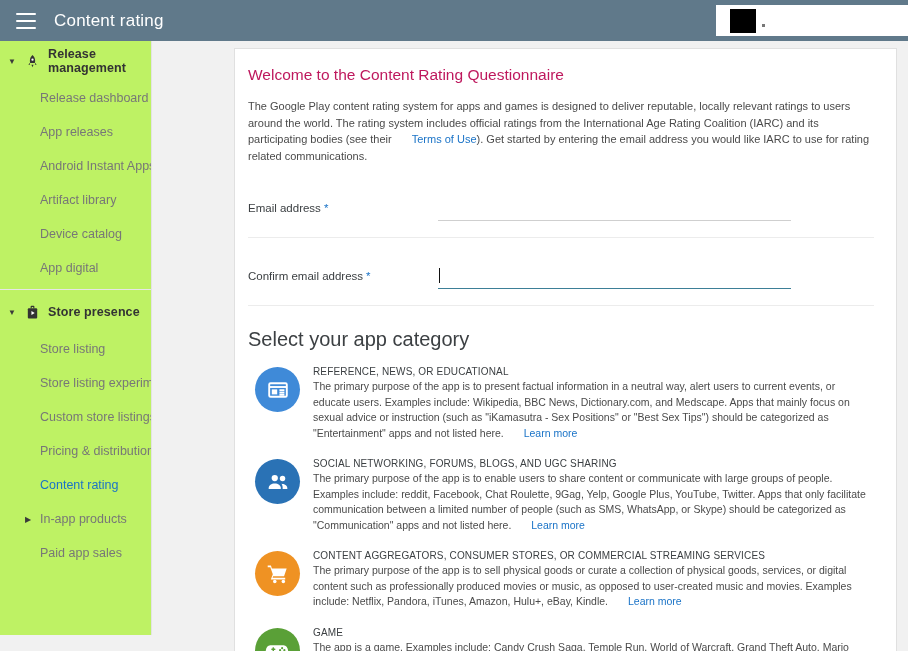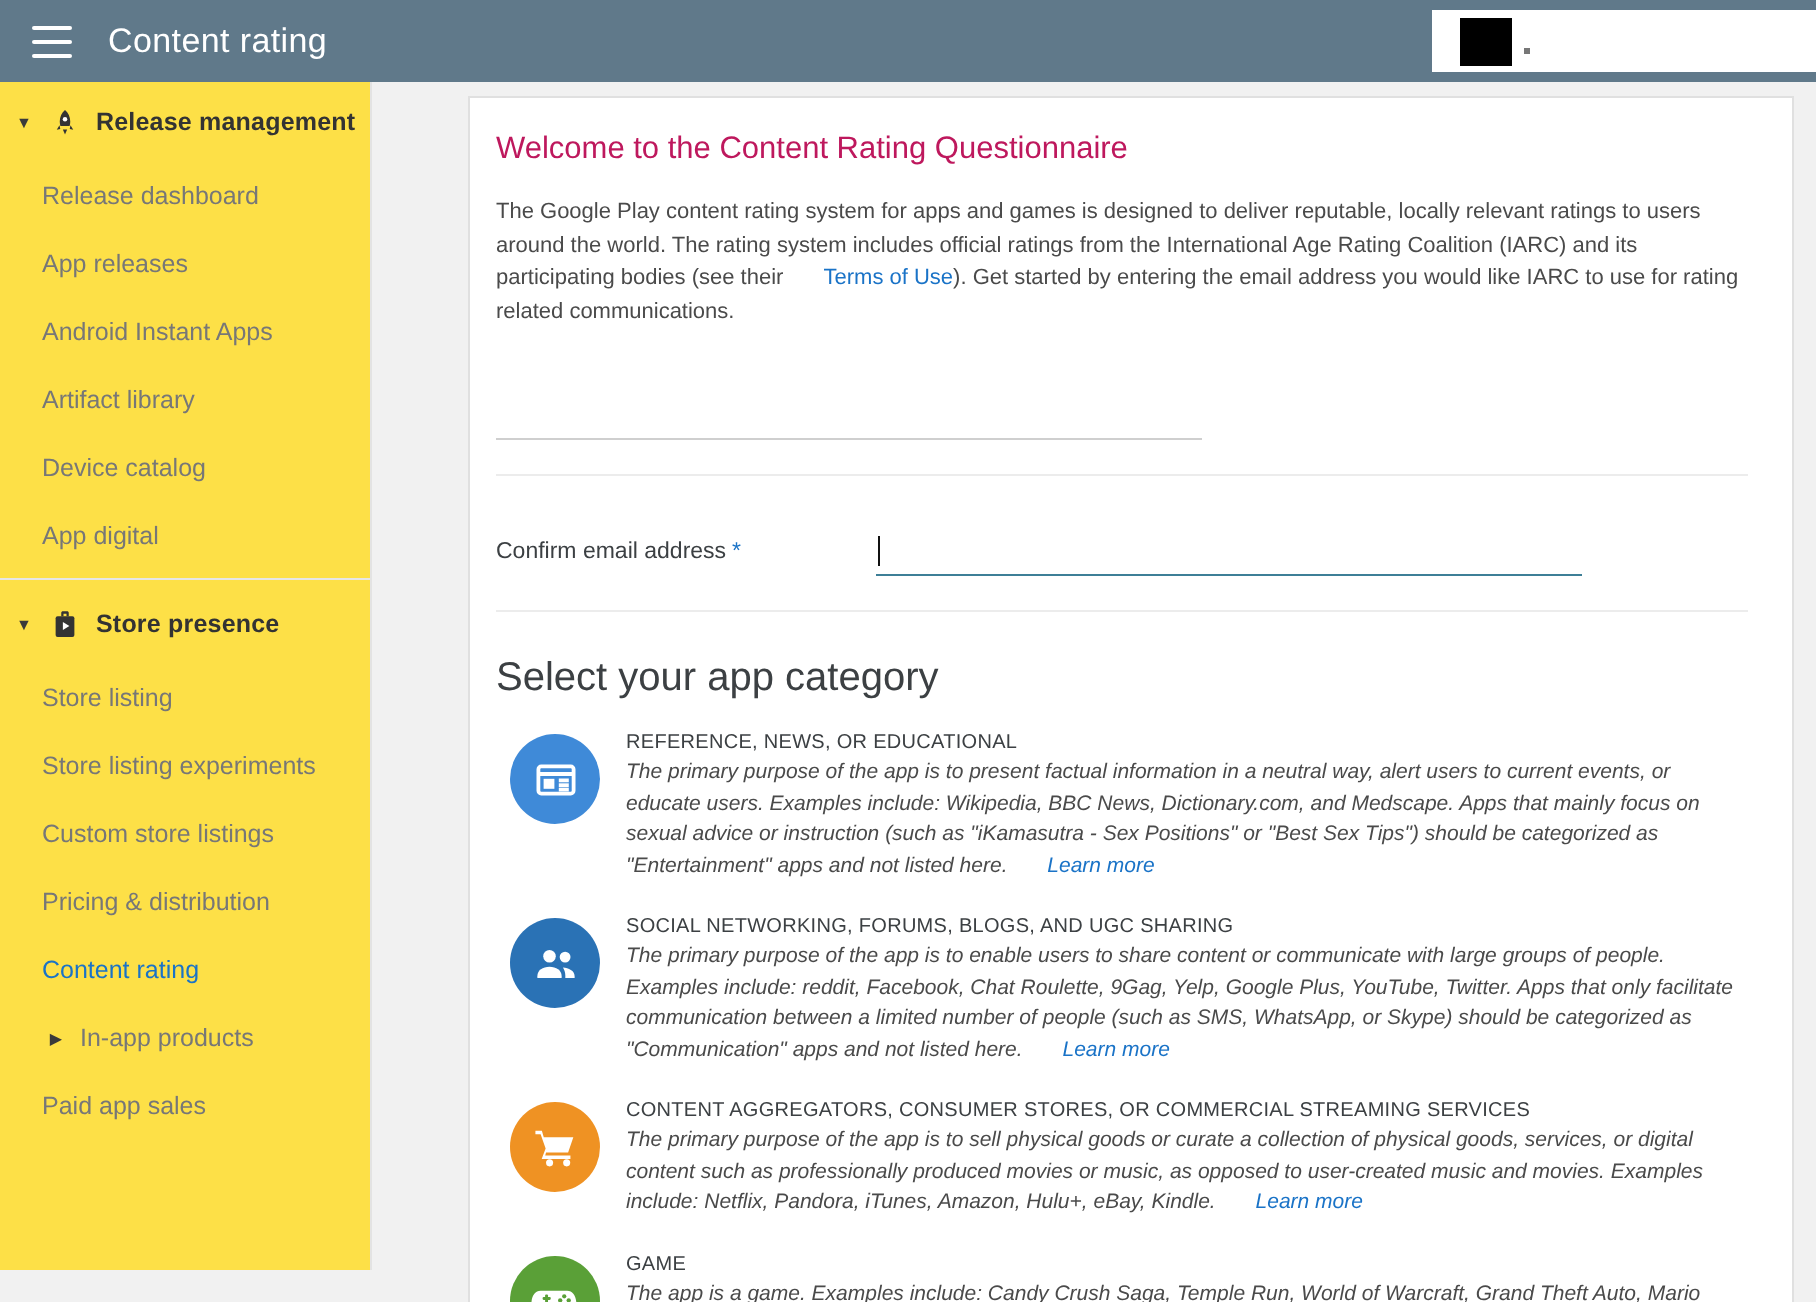--- a/index.html
+++ b/index.html
@@ -44,22 +44,22 @@
     background: #000000;
     margin-left: 14px;
   }
   .redacted-dot {
     width: 3px; height: 3px; background: #777; margin-left: 6px; margin-top: 10px;
   }
 
   
   .sidebar {
     position: absolute; top: 41px; left: 0;
-    width: 186px; height: 594px;
-    background: #fde047;
+    width: 152px; height: 594px;
+    background: #bef264;
     border-right: 1px solid #e3e3e3;
     overflow: hidden;
     z-index: 20;
   }
   .nav-group-header {
     display: flex; align-items: center;
     height: 40px;
     padding-left: 4px;
     cursor: pointer;
   }
@@ -76,21 +76,21 @@
     margin-right: 4px;
   }
   .nav-group-label {
     font-size: 12.5px; color: #333333; font-weight: bold;
     letter-spacing: .1px;
   }
   .nav-divider { height: 1px; background: #e6e6e6; margin: 4px 0 2px 0; }
   .nav-item {
     height: 34px;
     display: flex; align-items: center;
-    padding-left: 21px;
+    padding-left: 40px;
     font-size: 12.5px;
     color: #777777;
     cursor: pointer;
     white-space: nowrap;
   }
   .nav-item.active { color: #1a73c7; }
   .nav-item.has-caret { padding-left: 20px; align-items: center; }
   .nav-item.has-caret .nav-caret { margin-right: 4px; }
 
   
@@ -162,21 +162,21 @@
   .cat-circle {
     width: 45px; height: 45px; border-radius: 50%;
     display: flex; align-items: center; justify-content: center;
     margin-left: 7px;
   }
   .cat-text { flex: 1 1 auto; padding-left: 13px; padding-top: 1px; }
   .cat-title {
     font-size: 10px; font-weight: normal; color: #3c4043;
     letter-spacing: .15px; margin-bottom: 2px;
   }
-  .cat-desc { font-size: 10.5px; line-height: 15.5px; color: #4a4a4a; font-style: italic; }
+  .cat-desc { font-size: 10.5px; line-height: 15.5px; color: #4a4a4a; }
 </style>
 </head>
 <body>
 
 <div class="appbar">
   <div class="hamburger">
     <span></span>
       <span></span>
       <span></span>
   </div>
@@ -263,20 +263,23 @@
   <div class="card">
     <div class="card-inner">
 
       <h1 class="welcome">Welcome to the Content Rating Questionnaire</h1>
 
       <p class="intro">
         <span>The Google Play content rating system for apps and games is designed to deliver reputable, locally relevant ratings to users around the world. The rating system includes official ratings from the International Age Rating Coalition (IARC) and its participating bodies (see their </span><a class="link" href="#">Terms of Use</a><span>). Get started by entering the email address you would like IARC to use for rating related communications.</span>
       </p>
 
       <div class="form-row">
+        <div class="form-label">
+          <span>Email address</span><span class="req">*</span>
+        </div>
         <div class="form-control">
           <input class="underline-input" type="text" placeholder="" style="">
         </div>
       </div>
 
       <div class="form-row">
         <div class="form-label">
           <span>Confirm email address</span><span class="req">*</span>
         </div>
         <div class="form-control">

